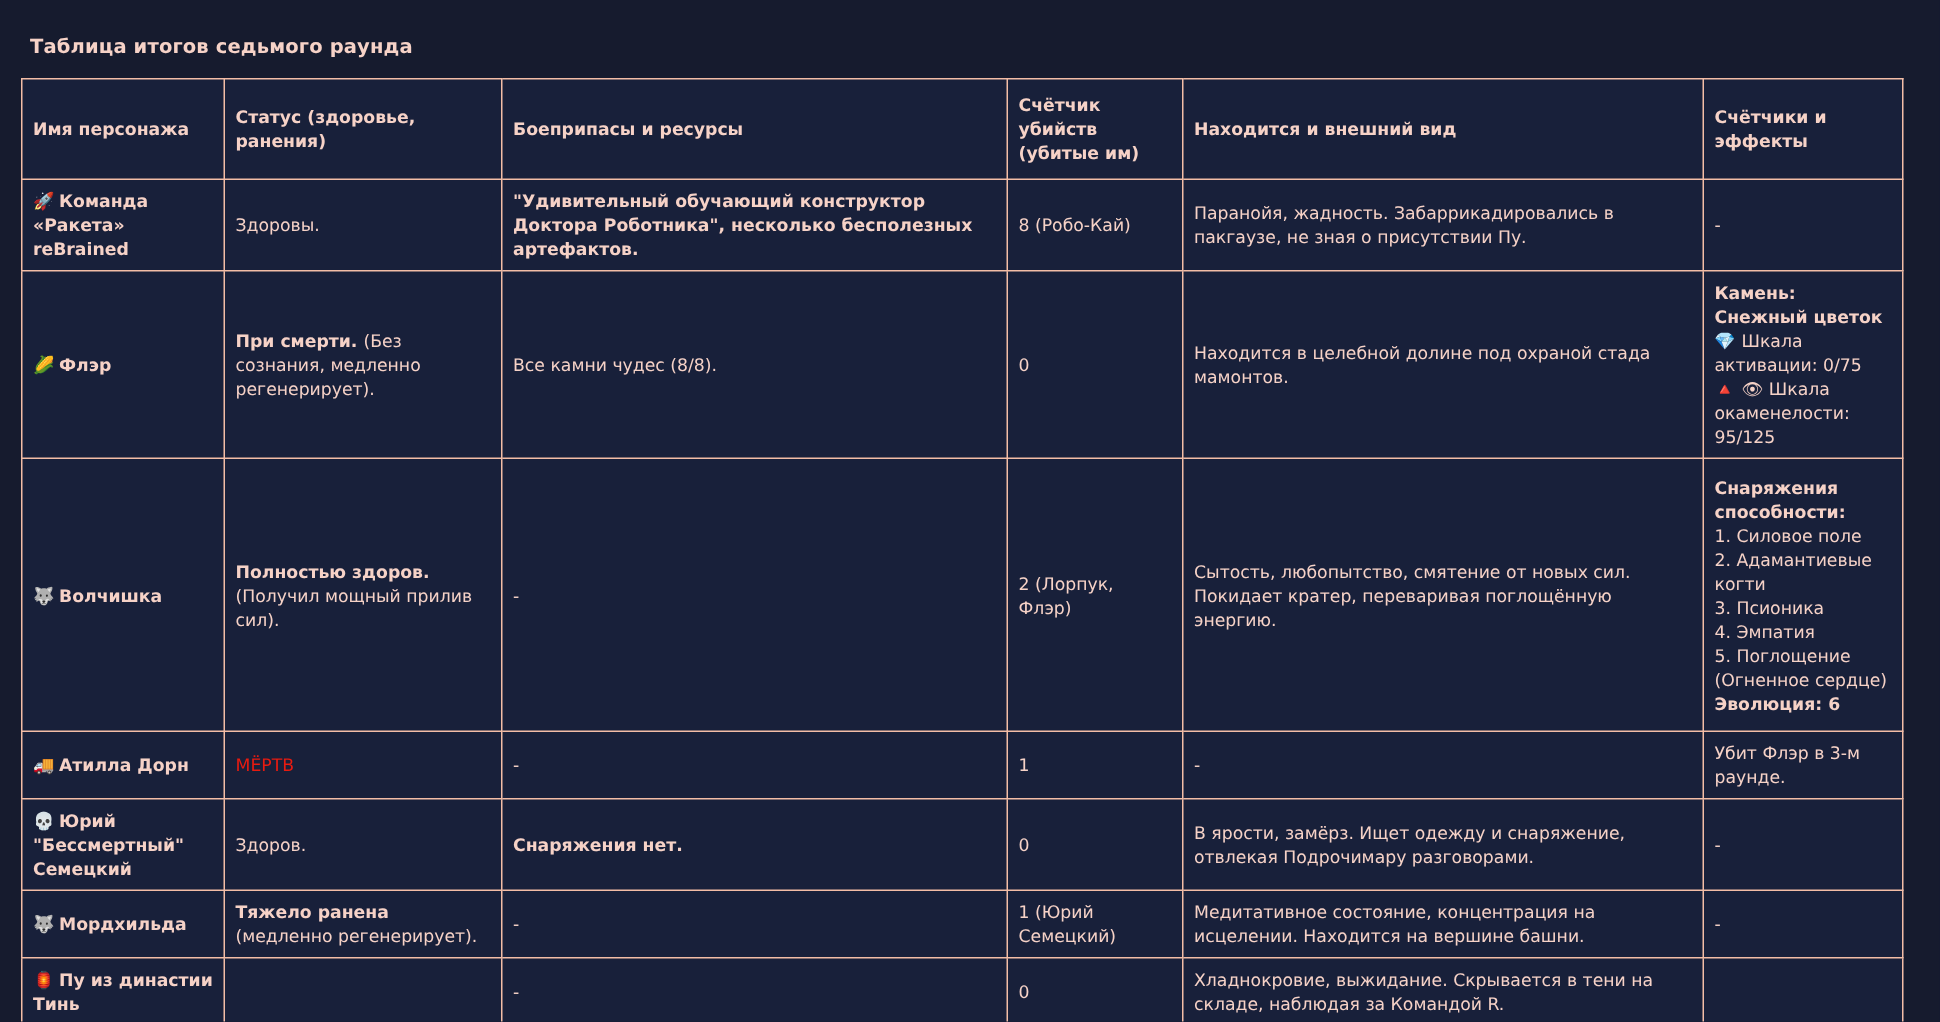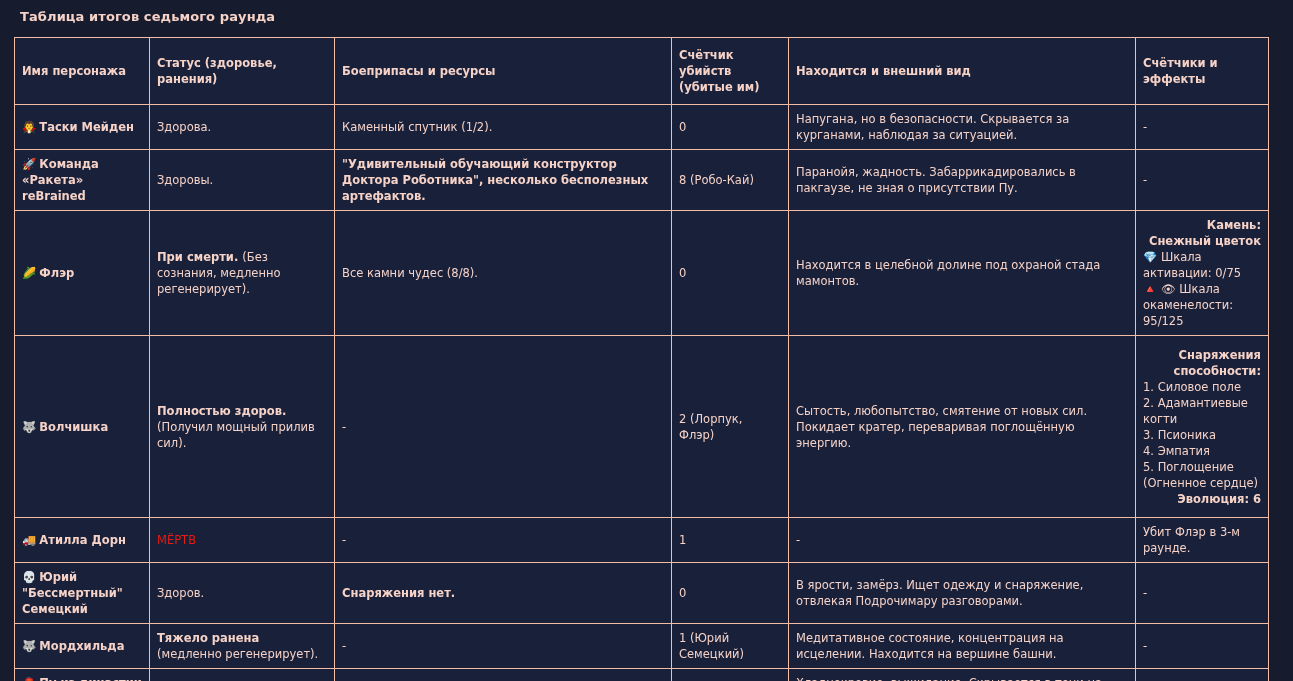--- a/index.html
+++ b/index.html
@@ -21,21 +21,21 @@
     height: 681px;
     box-sizing: border-box;
     padding: 9px 14px 0 14px;
     background: #161b2e;
   }
   .page-title {
     font-size: 13px;
     font-weight: bold;
     color: #f6d2c7;
     letter-spacing: .1px;
-    margin: 0 0 12px 6px;
+    margin: 15px 0 12px 6px;
     line-height: 16px;
   }
   table.results {
     border-collapse: collapse;
     table-layout: fixed;
     width: 1254px;
     background: #18203a;
     border: 1px solid #f3bda6;
   }
   table.results th,
@@ -65,21 +65,21 @@
   col.c-mood    { width: 347px; }
   col.c-eff     { width: 133px; }
 
   td.cell-name  { font-weight: bold; }
   .emoji {
     font-family: "DejaVu Sans", sans-serif;
     font-size: 11.5px;
     margin-right: 3px;
     display: inline;
   }
-  .b     { font-weight: bold; text-align: right; }
+  .b     { font-weight: bold; }
   .dead  { color: #e71b10; font-weight: normal; }
   .eff-line { display: block; }
   .eff-line.b { font-weight: bold; }
 </style>
 </head>
 <body>
 
 <div class="page">
 
   <div class="page-title">Таблица итогов седьмого раунда</div>
@@ -97,30 +97,20 @@
       <tr>
         <th>Имя персонажа</th>
         <th>Статус (здоровье, ранения)</th>
         <th>Боеприпасы и ресурсы</th>
         <th>Счётчик убийств (убитые им)</th>
         <th>Находится и внешний вид</th>
         <th>Счётчики и эффекты</th>
       </tr>
     </thead>
     <tbody id="table-body">
-        <tr style="height: 40px;">
-          <td class="cell-name"><span class="emoji">🧛</span><span>Таски Мейден</span></td>
-          <td><span>Здорова.</span></td>
-          <td>Каменный спутник (1/2).</td>
-          <td>0</td>
-          <td>Напугана, но в безопасности. Скрывается за курганами, наблюдая за ситуацией.</td>
-          <td>
-            <span class="eff-line">-</span>
-          </td>
-        </tr>
         <tr style="height: 41px;">
           <td class="cell-name"><span class="emoji">🚀</span><span>Команда «Ракета» reBrained</span></td>
           <td><span>Здоровы.</span></td>
           <td class="b">"Удивительный обучающий конструктор Доктора Роботника", несколько бесполезных артефактов.</td>
           <td>8 (Робо-Кай)</td>
           <td>Паранойя, жадность. Забаррикадировались в пакгаузе, не зная о присутствии Пу.</td>
           <td>
             <span class="eff-line">-</span>
           </td>
         </tr>

